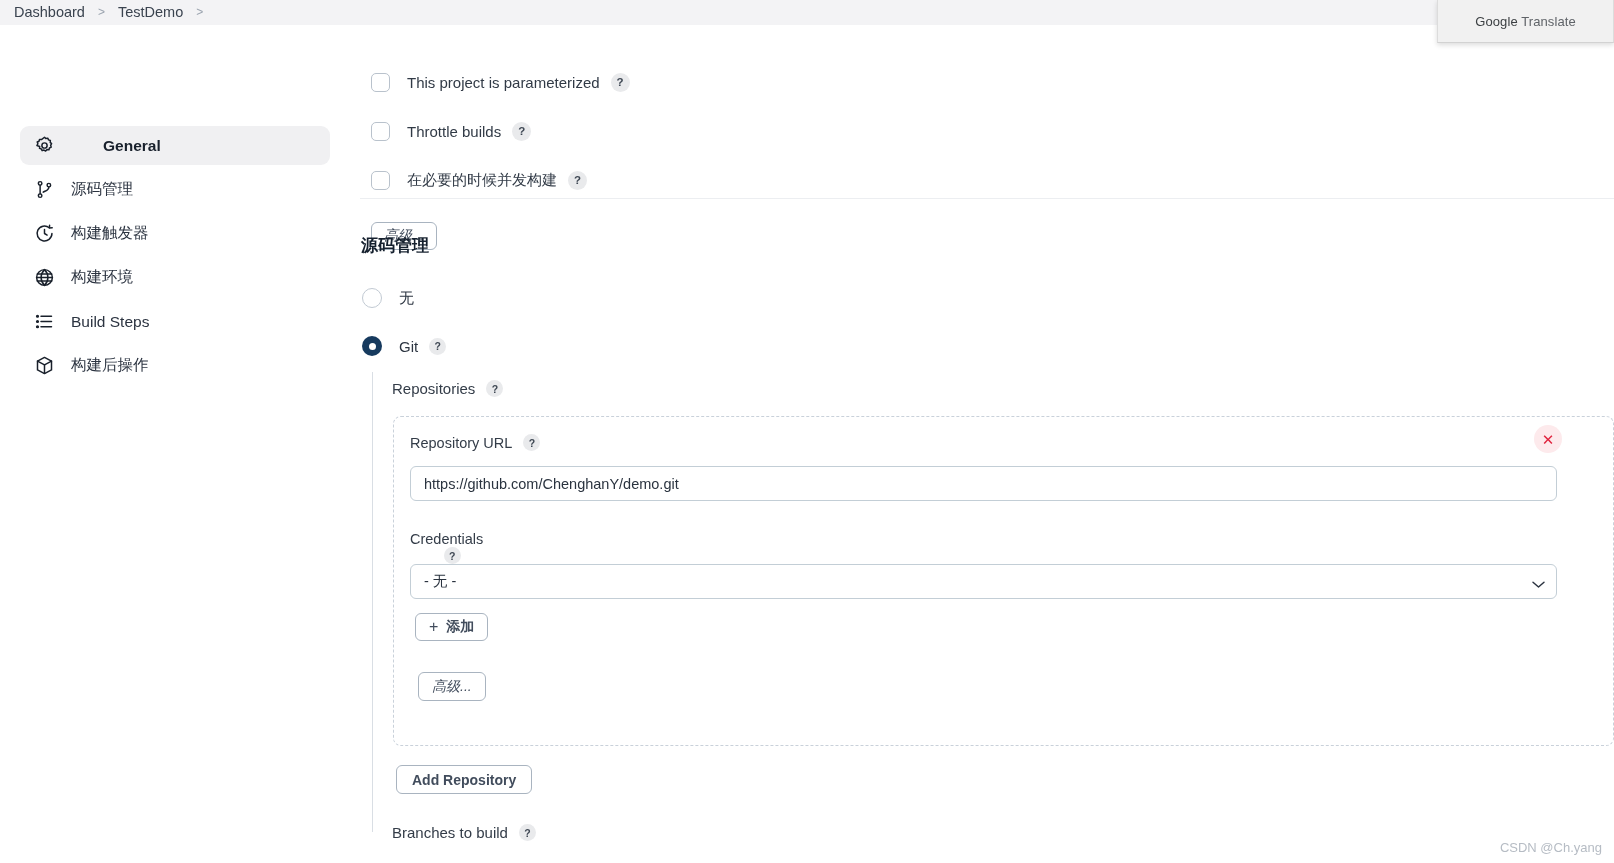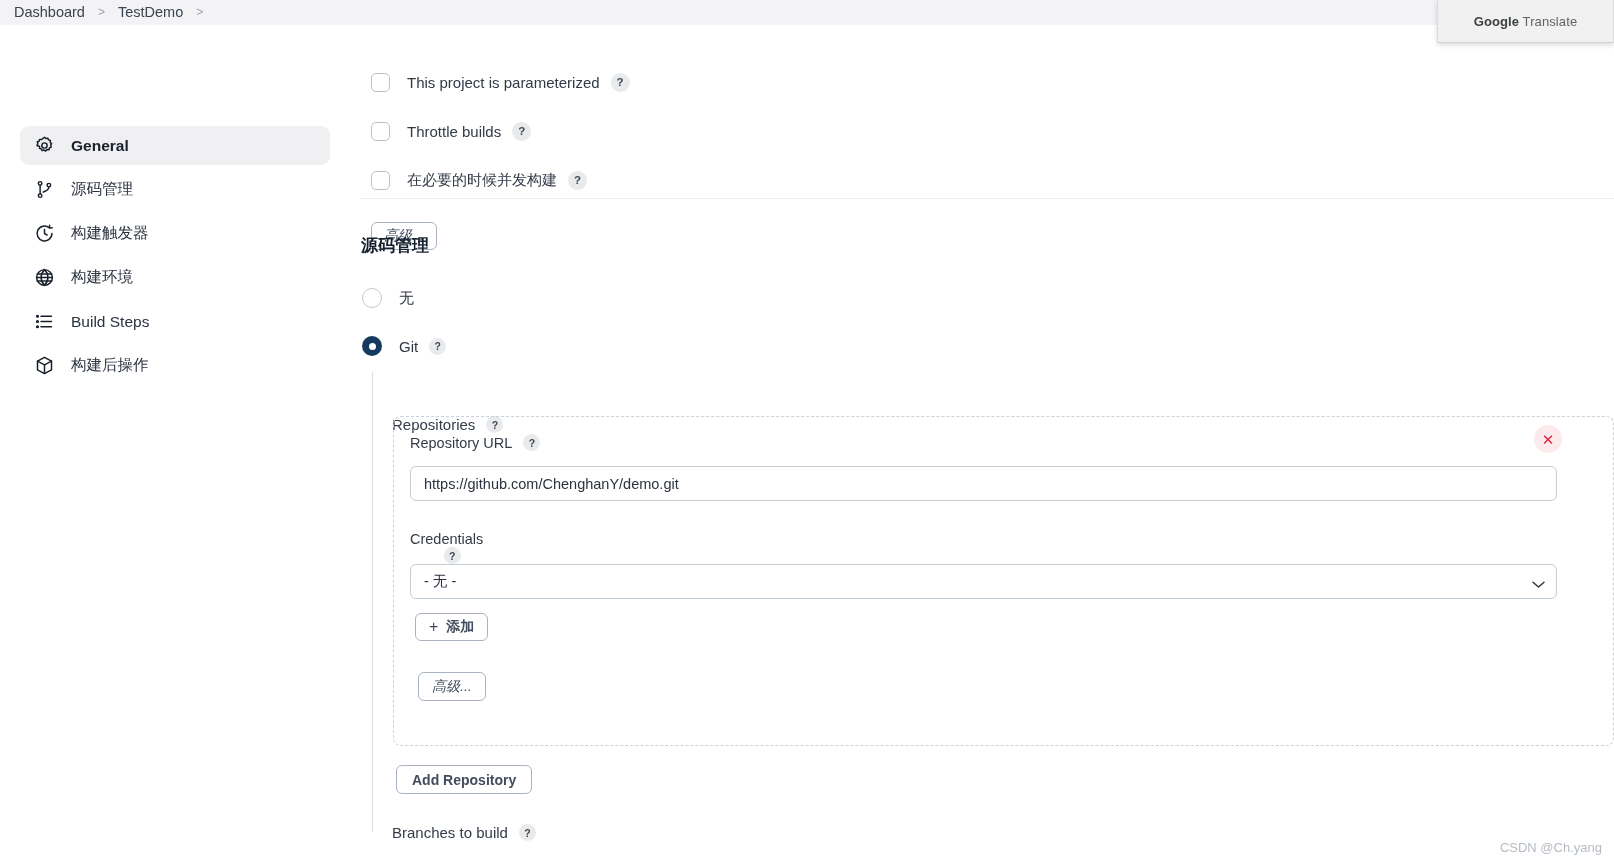--- a/index.html
+++ b/index.html
@@ -32,40 +32,40 @@
   .gt-popup {
     position: absolute; top: 0px; left: 1437px; width: 177px; height: 43px;
     background: #f1f1f1;
     border-left: 1px solid #dcdcdc;
     border-bottom: 1px solid #d2d2d2;
     border-right: 1px solid #dcdcdc;
     box-shadow: 0 2px 5px rgba(0,0,0,0.14);
     display: flex; align-items: center; justify-content: center;
   }
   .gt-label { font-size: 13px; color: #5f6368; letter-spacing: .1px; }
-  .gt-label b { font-weight: 700; color: #3c4043; }
+  .gt-label b { font-weight: 400; color: #3c4043; }
 
   
   .page-title {
     position: absolute; top: 56px; left: 32px;
     font-size: 30px; font-weight: 700; color: #0f1722;
     letter-spacing: -0.3px;
   }
 
   
   .sidebar {
     position: absolute; top: 126px; left: 20px; width: 310px;
   }
   .side-item {
     display: flex; align-items: center;
     height: 39px; padding-left: 12px;
     border-radius: 9px; margin-bottom: 5px;
     cursor: pointer;
   }
-  .side-item.active { background: #f0f0f2; }
+  .side-item.active { background: #f0f0f2; gap: 32px; }
   .side-item .ico {
     width: 24px; height: 24px; margin-right: 15px;
     display: flex; align-items: center; justify-content: center;
     flex: 0 0 24px;
   }
   .side-item .ico svg { display: block; }
   .side-label { font-size: 15.5px; color: #2b3340; }
   .side-item.active .side-label { font-weight: 700; color: #18202c; }
 
   
@@ -289,21 +289,21 @@
     </div>
 
     <div class="radio-row" style="position:absolute; top:336px; left:2px;">
       <span class="radio on"></span>
       <span class="radio-text">Git</span>
       <span class="help sm">?</span>
     </div>
 
     <div class="guide-line" style="top:372px; left:12px; height:460px;"></div>
 
-    <div style="position:absolute; top:380px; left:32px; display:flex; align-items:flex-start;margin-top:36px;">
+    <div style="position:absolute; top:380px; left:32px; display:flex; align-items:flex-start;">
       <span class="field-label" style="font-size:15px;">Repositories</span>
       <span class="help sm">?</span>
     </div>
 
     <div class="dashed-box" style="top:416px; left:33px; width:1221px; height:330px;"></div>
 
     <button class="remove-btn" style="top:425px; left:1174px;">
       <span>✕</span>
     </button>
 

